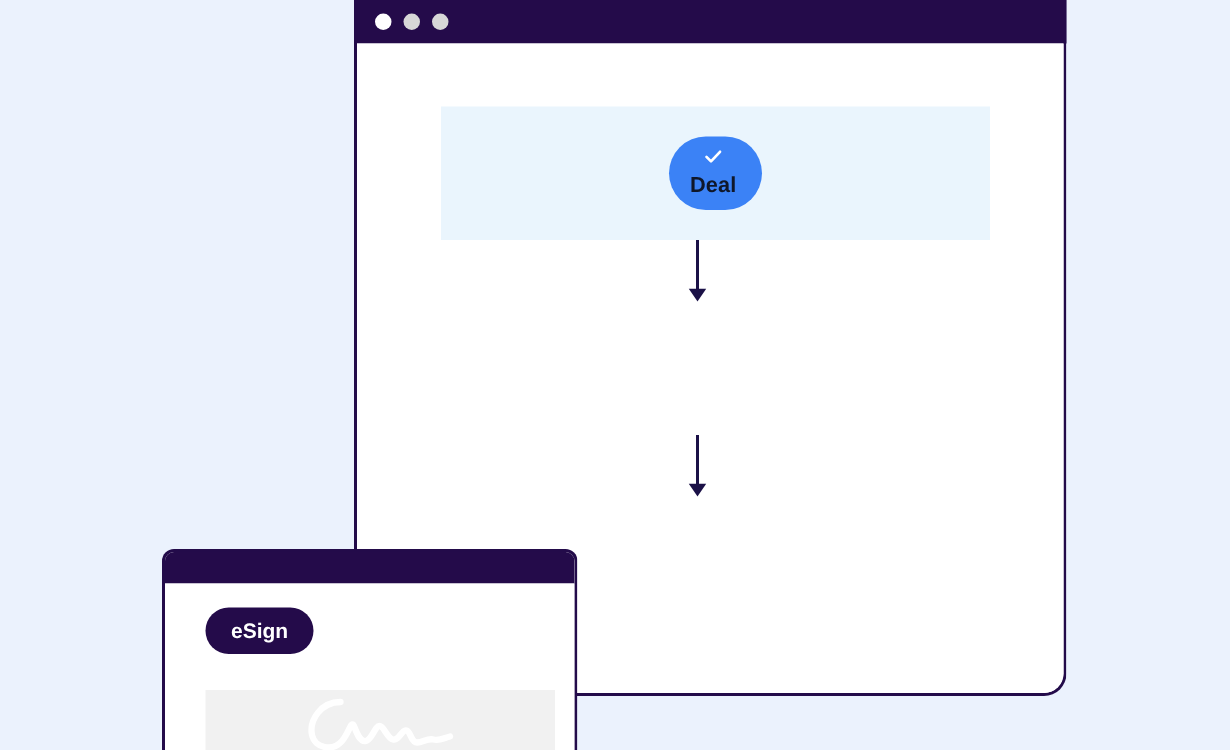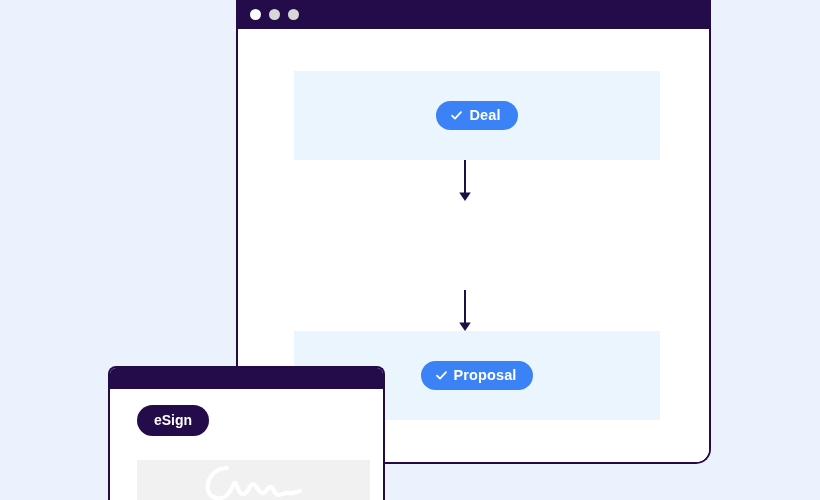--- a/index.html
+++ b/index.html
@@ -82,28 +82,29 @@
   }
   .flow-row.r1 { top: 42px; }
   .flow-row.r2 { top: 172px; }
   .flow-row.r3 { top: 302px; }
 
   .stage-pill {
     display: inline-flex;
     align-items: center;
     gap: 6px;
     background: #3b82f6;
-    color: #ffffff;
+    color: #0f172a;
     border-radius: 999px;
     padding: 7px 17px 8px 14px;
     font-size: 14.5px;
     font-weight: bold;
     line-height: 1;
     letter-spacing: 0.1px;
     white-space: nowrap;
+    flex-direction: column;
   }
   .stage-pill .check {
     display: inline-block;
     width: 13px;
     height: 13px;
     flex: 0 0 auto;
   }
   .stage-pill .check svg { display: block; }
 
   
@@ -209,30 +210,20 @@
       </div>
 
 
       <div class="flow-arrow a2">
         <svg width="18" height="42" viewBox="0 0 18 42">
           <path d="M9 0 L9 34" stroke="#1b1147" stroke-width="2" fill="none"></path>
           <path d="M3.2 32.5 L9 41 L14.8 32.5 Z" fill="#1b1147"></path>
         </svg>
       </div>
 
-      <div class="flow-row r3">
-        <span class="stage-pill">
-          <span class="check">
-            <svg width="13" height="13" viewBox="0 0 13 13">
-              <path d="M2 6.6 L5 9.6 L11 3.2" fill="none" stroke="#ffffff" stroke-width="1.8" stroke-linecap="round" stroke-linejoin="round"></path>
-            </svg>
-          </span>
-          <span>Proposal</span>
-        </span>
-      </div>
 
     </div>
   </div>
 
   <div class="window-front">
     <div class="window-front-chrome"></div>
     <div class="window-front-body">
 
       <span class="esign-pill">
         <span>eSign</span>

